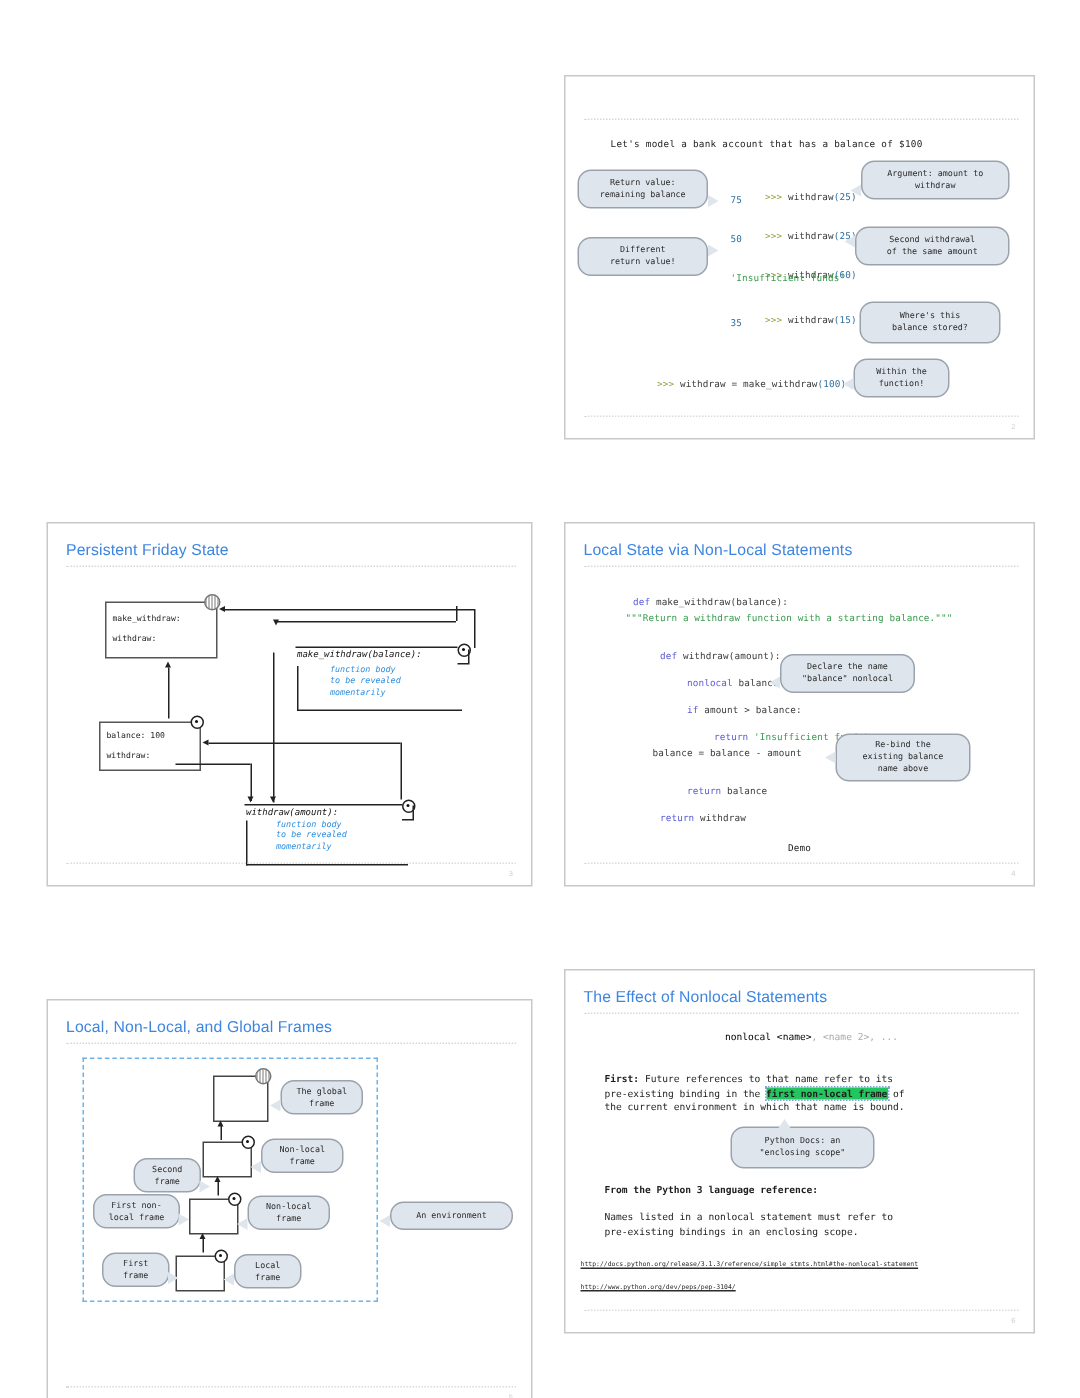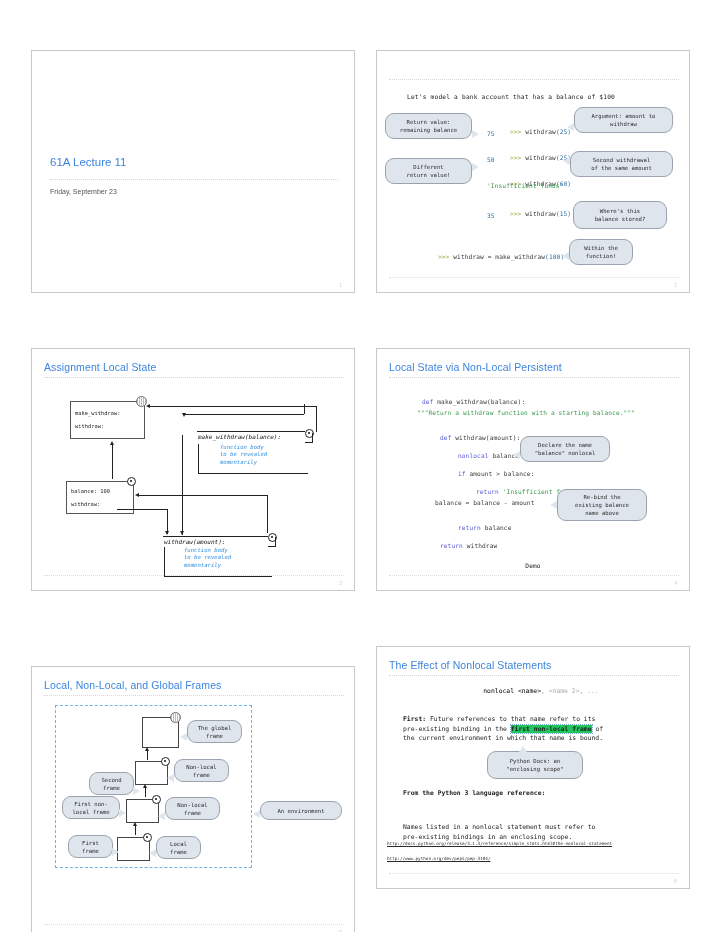--- a/index.html
+++ b/index.html
@@ -108,26 +108,20 @@
   .s6-para{position:absolute;font-size:6.4px;line-height:9.5px;color:#1d1d1d;white-space:pre;}
   .b{font-weight:bold;}
   .hl{background:#22c55e;outline:1px dotted #7aa8d8;}
   .url{position:absolute;font-size:4.3px;color:#2b2b2b;text-decoration:underline;white-space:nowrap;}
 </style>
 </head>
 <body>
 
 <div class="page">
 
-  <div class="slide s1">
-    <div class="s1-title">61A Lecture 11</div>
-    <div class="s1-rule"></div>
-    <div class="s1-date">Friday, September 23</div>
-    <div class="pagenum">1</div>
-  </div>
 
   <div class="slide s2">
     <div class="title-rule"></div>
 
     <div class="s2-lead mono">Let's model a bank account that has a balance of $100</div>
 
     <div class="codeline mono" style="left:110px;top:70px;">
       <span class="k-prompt">&gt;&gt;&gt; </span><span class="k-name">withdraw</span><span class="k-num">(25)</span>
     </div>
     <div class="codeline mono k-out" style="left:110px;top:79px;">75</div>
@@ -172,21 +166,21 @@
 
     <div class="bub" style="left:192px;top:188px;width:64px;height:26px;white-space:pre;">Within the
 function!</div>
     <div class="tail tail-l" style="left:185px;top:201px;"></div>
 
     <div class="foot-rule"></div>
     <div class="pagenum">2</div>
   </div>
 
   <div class="slide s3">
-    <div class="slide-title">Assignment Local State</div>
+    <div class="slide-title">Persistent Friday State</div>
     <div class="title-rule"></div>
 
     <div class="box" style="left:38px;top:52px;width:75px;height:38px;"></div>
     <div class="gcirc" style="left:104px;top:47px;"></div>
     <div class="boxtxt mono" style="left:43px;top:61px;">make_withdraw:</div>
     <div class="boxtxt mono" style="left:43px;top:74px;">withdraw:</div>
 
     <div class="ln lnh" style="left:152px;top:65px;width:120px;"></div>
     <div class="ln lnv" style="left:272px;top:55px;height:10px;"></div>
     <div class="ln lnh" style="left:165px;top:82px;width:108px;"></div>
@@ -237,21 +231,21 @@
       <div>momentarily</div>
     </div>
     <div class="ln lnv" style="left:132px;top:198px;height:30px;"></div>
     <div class="ln lnh" style="left:132px;top:227px;width:108px;"></div>
 
     <div class="foot-rule"></div>
     <div class="pagenum">3</div>
   </div>
 
   <div class="slide s4">
-    <div class="slide-title">Local State via Non-Local Persistent</div>
+    <div class="slide-title">Local State via Non-Local Statements</div>
     <div class="title-rule"></div>
 
     <div class="codeline mono" style="left:22px;top:42px;">
       <span class="k-kw">def </span><span class="k-plain">make_withdraw(balance):</span>
     </div>
     <div class="codeline mono k-str" style="left:40px;top:60px;">"""Return a withdraw function with a starting balance."""</div>
     <div class="codeline mono" style="left:40px;top:78px;">
       <span class="k-kw">def </span><span class="k-plain">withdraw(amount):</span>
     </div>
     <div class="codeline mono" style="left:58px;top:96px;">
@@ -346,21 +340,21 @@
 
     <div class="s6-para mono" style="left:26px;top:68px;"><span class="b">First:</span><span> Future references to that name refer to its</span></div>
     <div class="s6-para mono" style="left:26px;top:77.5px;"><span>pre-existing binding in the </span><span class="b hl">first non-local frame</span><span> of</span></div>
     <div class="s6-para mono" style="left:26px;top:87px;">the current environment in which that name is bound.</div>
 
     <div class="bub" style="left:110px;top:104px;width:96px;height:28px;white-space:pre;">Python Docs: an
 "enclosing scope"</div>
     <div class="tail tail-u" style="left:142px;top:99px;"></div>
 
     <div class="s6-para mono b" style="left:26px;top:142px;">From the Python 3 language reference:</div>
-    <div class="s6-para mono" style="left:26px;top:160px;margin-top:16px;">Names listed in a nonlocal statement must refer to
+    <div class="s6-para mono" style="left:26px;top:160px;">Names listed in a nonlocal statement must refer to
 pre-existing bindings in an enclosing scope.</div>
 
     <div class="url mono" style="left:10px;top:194px;">http://docs.python.org/release/3.1.3/reference/simple_stmts.html#the-nonlocal-statement</div>
     <div class="url mono" style="left:10px;top:209px;">http://www.python.org/dev/peps/pep-3104/</div>
 
     <div class="foot-rule"></div>
     <div class="pagenum">6</div>
   </div>
 
 </div>

